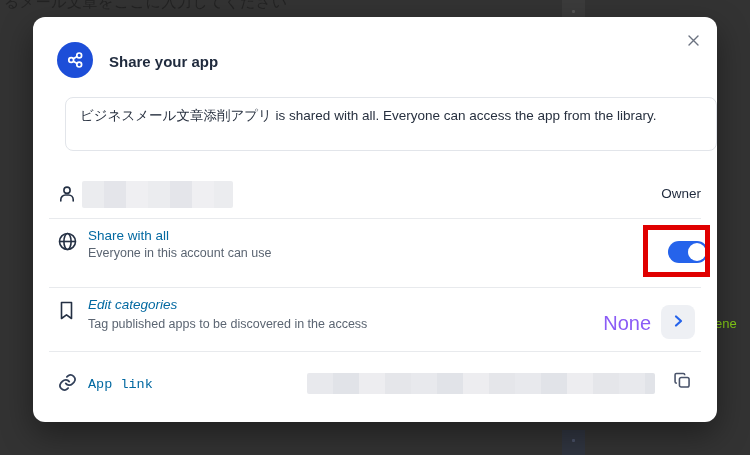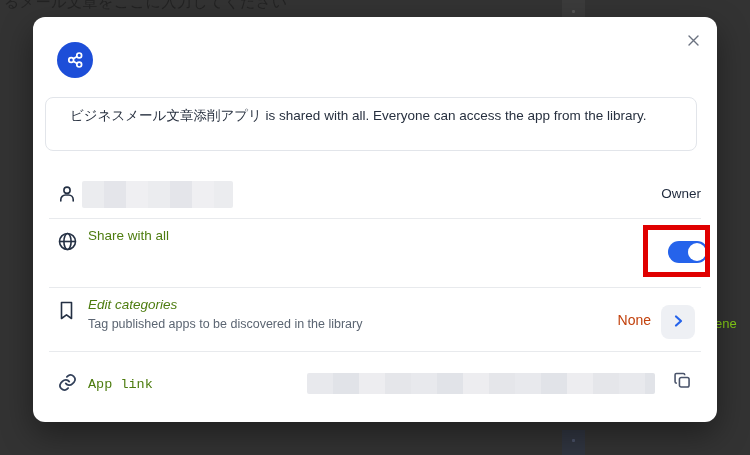--- a/index.html
+++ b/index.html
@@ -49,30 +49,30 @@
   .hdr-icon {
     position:absolute; left:24px; top:25px; width:36px; height:36px;
     border-radius:50%; background:#1d4ed8;
     display:flex; align-items:center; justify-content:center;
   }
   .modal-title {
     position:absolute; left:76px; top:36px;
     font-size:15px; font-weight:700; color:#1f2a3d;
   }
   .info-box {
-    position:absolute; left:12px; top:80px; width:652px; height:54px;
+    position:absolute; left:32px; top:80px; width:652px; height:54px;
     border:1px solid #e2e5ea; border-radius:8px;
-    padding:9px 24px;
+    padding:9px 14px;
     font-size:13.5px; line-height:17px; color:#27303f;
   }
   .divider { position:absolute; left:16px; width:652px; height:1px; background:#e8eaed; }
   .d1 { top:201px; } .d2 { top:270px; } .d3 { top:334px; }
 
   .row-icon { position:absolute; left:24px; }
-  .row-title { position:absolute; left:55px; font-size:13.5px; color:#4d7c0f; }
+  .row-title { position:absolute; left:55px; font-size:13.5px; color:#0369a1; }
   .row-sub   { position:absolute; left:55px; font-size:12.5px; color:#5b6572; }
 
   .owner-placeholder {
     position:absolute; left:49px; top:164px; width:151px; height:27px;
     border-radius:2px;
     background:repeating-linear-gradient(90deg,#ebecef 0 22px,#e4e5ea 22px 44px,#efeff2 44px 66px);
   }
   .owner-label {
     position:absolute; right:16px; top:169px;
     font-size:13.5px; color:#1f2a3d;text-align:right;
@@ -86,21 +86,21 @@
     position:absolute; right:2px; top:2px; width:18px; height:18px;
     border-radius:50%; background:#ffffff;
   }
   .annotation {
     position:absolute; left:610px; top:208px; width:67px; height:52px;
     border:5px solid #e00000; pointer-events:none;
   }
 
   .none-label {
     position:absolute; right:66px; top:295px;
-    font-size:14px; color:#c2410c;
+    font-size:20px; color:#8b5cf6;
   }
   .chevron-btn {
     position:absolute; left:628px; top:288px; width:34px; height:34px;
     border-radius:8px; background:#eef0f4; border:none; cursor:pointer;
     display:flex; align-items:center; justify-content:center;
   }
 
   .applink-placeholder {
     position:absolute; left:274px; top:356px; width:348px; height:21px;
     border-radius:2px;
@@ -131,20 +131,21 @@
   </button>
 
   <div class="hdr-icon">
     <svg width="20" height="20" viewBox="0 0 20 20">
       <circle cx="6.2" cy="10" r="2.4" fill="none" stroke="#ffffff" stroke-width="1.7"></circle>
       <circle cx="14.2" cy="5.4" r="2.4" fill="none" stroke="#ffffff" stroke-width="1.7"></circle>
       <circle cx="14.2" cy="14.6" r="2.4" fill="none" stroke="#ffffff" stroke-width="1.7"></circle>
       <path d="M8.3 8.8 L12.1 6.5 M8.3 11.2 L12.1 13.5" stroke="#ffffff" stroke-width="1.7"></path>
     </svg>
   </div>
+  <div class="modal-title">Share your app</div>
 
   <div class="info-box">ビジネスメール文章添削アプリ is shared with all. Everyone can access the app from the library.</div>
 
   <span class="row-icon" style="top:167px;">
     <svg width="20" height="20" viewBox="0 0 20 20">
       <circle cx="10" cy="6.2" r="3.1" fill="none" stroke="#243044" stroke-width="1.6"></circle>
       <path d="M3.8 17 v-1.4 a4.6 4.6 0 0 1 4.6-4.6 h3.2 a4.6 4.6 0 0 1 4.6 4.6 V17" fill="none" stroke="#243044" stroke-width="1.6" stroke-linecap="round"></path>
     </svg>
   </span>
   <div class="owner-placeholder"></div>
@@ -153,34 +154,35 @@
   <div class="divider d1"></div>
 
   <span class="row-icon" style="top:214px;">
     <svg width="21" height="21" viewBox="0 0 21 21">
       <circle cx="10.5" cy="10.5" r="8" fill="none" stroke="#243044" stroke-width="1.6"></circle>
       <ellipse cx="10.5" cy="10.5" rx="3.6" ry="8" fill="none" stroke="#243044" stroke-width="1.6"></ellipse>
       <path d="M2.5 10.5 H18.5" stroke="#243044" stroke-width="1.6"></path>
     </svg>
   </span>
   <div class="row-title" style="top:211px;">Share with all</div>
+  <div class="row-sub" style="top:229px;">Everyone in this account can use</div>
   <button class="toggle" role="switch" aria-checked="true">
     <span class="knob"></span>
   </button>
   <div class="annotation"></div>
 
   <div class="divider d2"></div>
 
   <span class="row-icon" style="top:283px;">
     <svg width="19" height="21" viewBox="0 0 19 21">
       <path d="M4.5 2.5 h10 v16 l-5-3.6 -5 3.6 z" fill="none" stroke="#243044" stroke-width="1.6" stroke-linejoin="round"></path>
     </svg>
   </span>
   <div class="row-title" style="top:280px;font-style:italic;">Edit categories</div>
-  <div class="row-sub" style="top:300px;">Tag published apps to be discovered in the library</div>
+  <div class="row-sub" style="top:300px;">Tag published apps to be discovered in the access</div>
   <div class="none-label">None</div>
   <button class="chevron-btn">
     <span>
       <svg width="14" height="14" viewBox="0 0 14 14">
           <path d="M5 2.5 L10 7 L5 11.5" fill="none" stroke="#2563eb" stroke-width="2.2" stroke-linecap="round" stroke-linejoin="round"></path>
         </svg>
     </span>
   </button>
 
   <div class="divider d3"></div>

